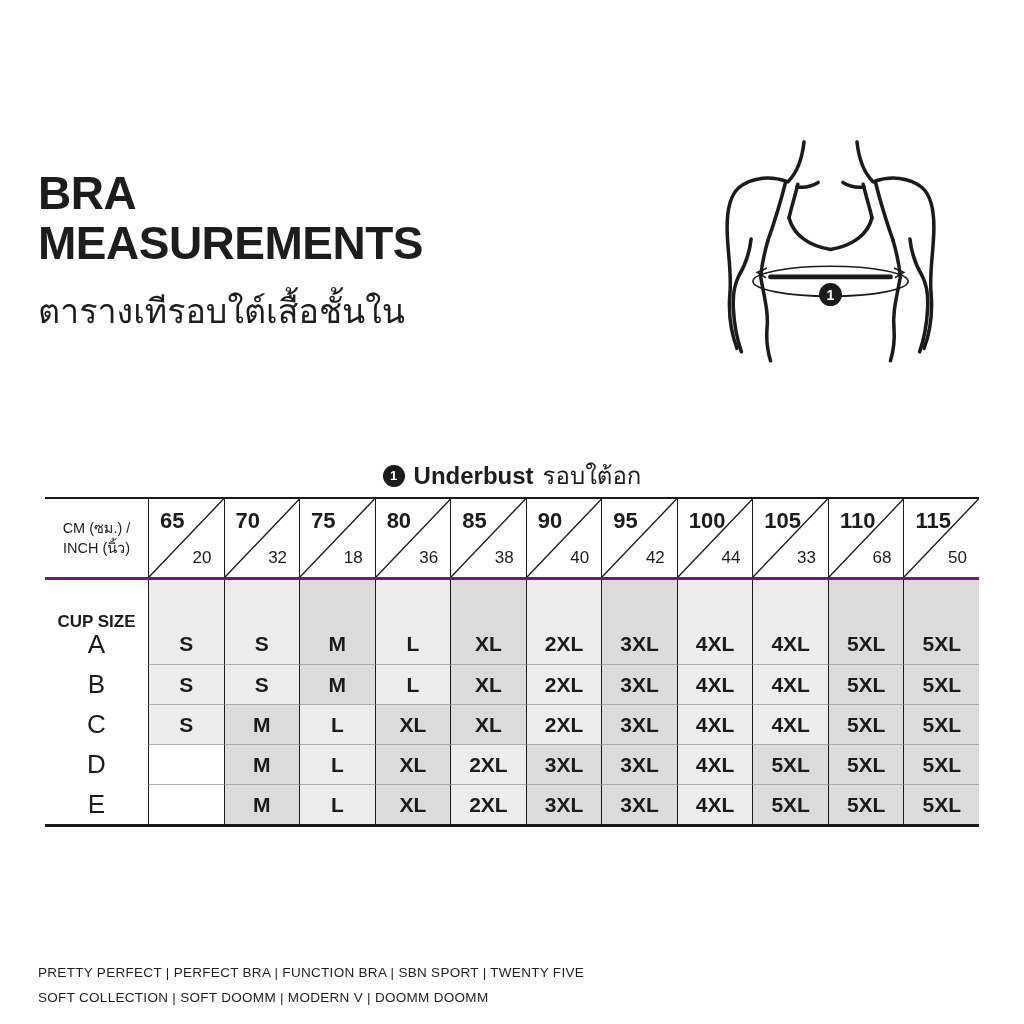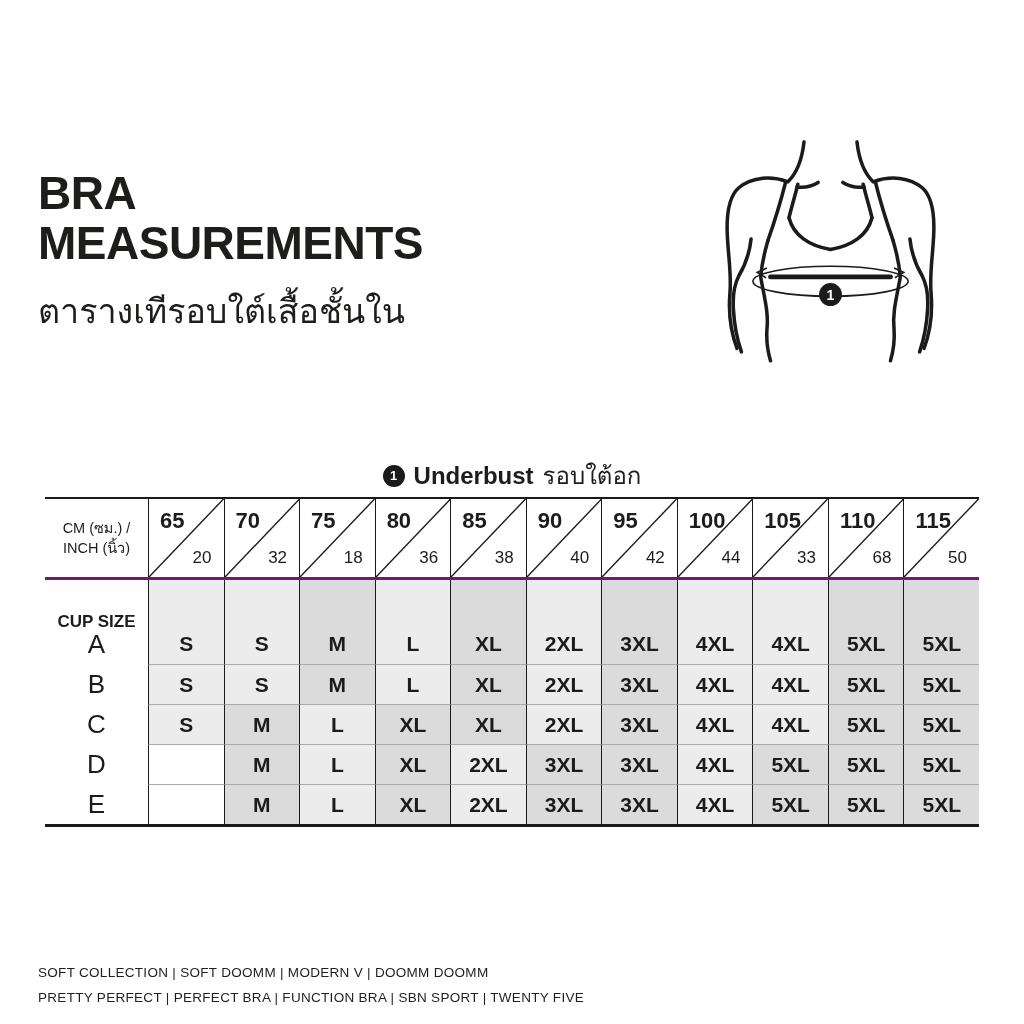--- a/index.html
+++ b/index.html
@@ -305,17 +305,17 @@
         <div class="cell size-cell rsep" style="background: rgb(219, 219, 219);">3XL</div>
         <div class="cell size-cell rsep" style="background: rgb(219, 219, 219);">3XL</div>
         <div class="cell size-cell rsep" style="background: rgb(236, 236, 236);">4XL</div>
         <div class="cell size-cell rsep" style="background: rgb(219, 219, 219);">5XL</div>
         <div class="cell size-cell rsep" style="background: rgb(219, 219, 219);">5XL</div>
         <div class="cell size-cell rsep" style="background: rgb(219, 219, 219);">5XL</div>
       </div>
     </div>
 
   <div class="footer">
+    <div>PRETTY PERFECT  |  PERFECT BRA  |  FUNCTION BRA  |  SBN SPORT  |  TWENTY FIVE</div>
     <div>SOFT COLLECTION  |  SOFT DOOMM  |  MODERN V  |  DOOMM DOOMM</div>
-    <div>PRETTY PERFECT  |  PERFECT BRA  |  FUNCTION BRA  |  SBN SPORT  |  TWENTY FIVE</div>
   </div>
 
 </div>
 
 </body></html>

